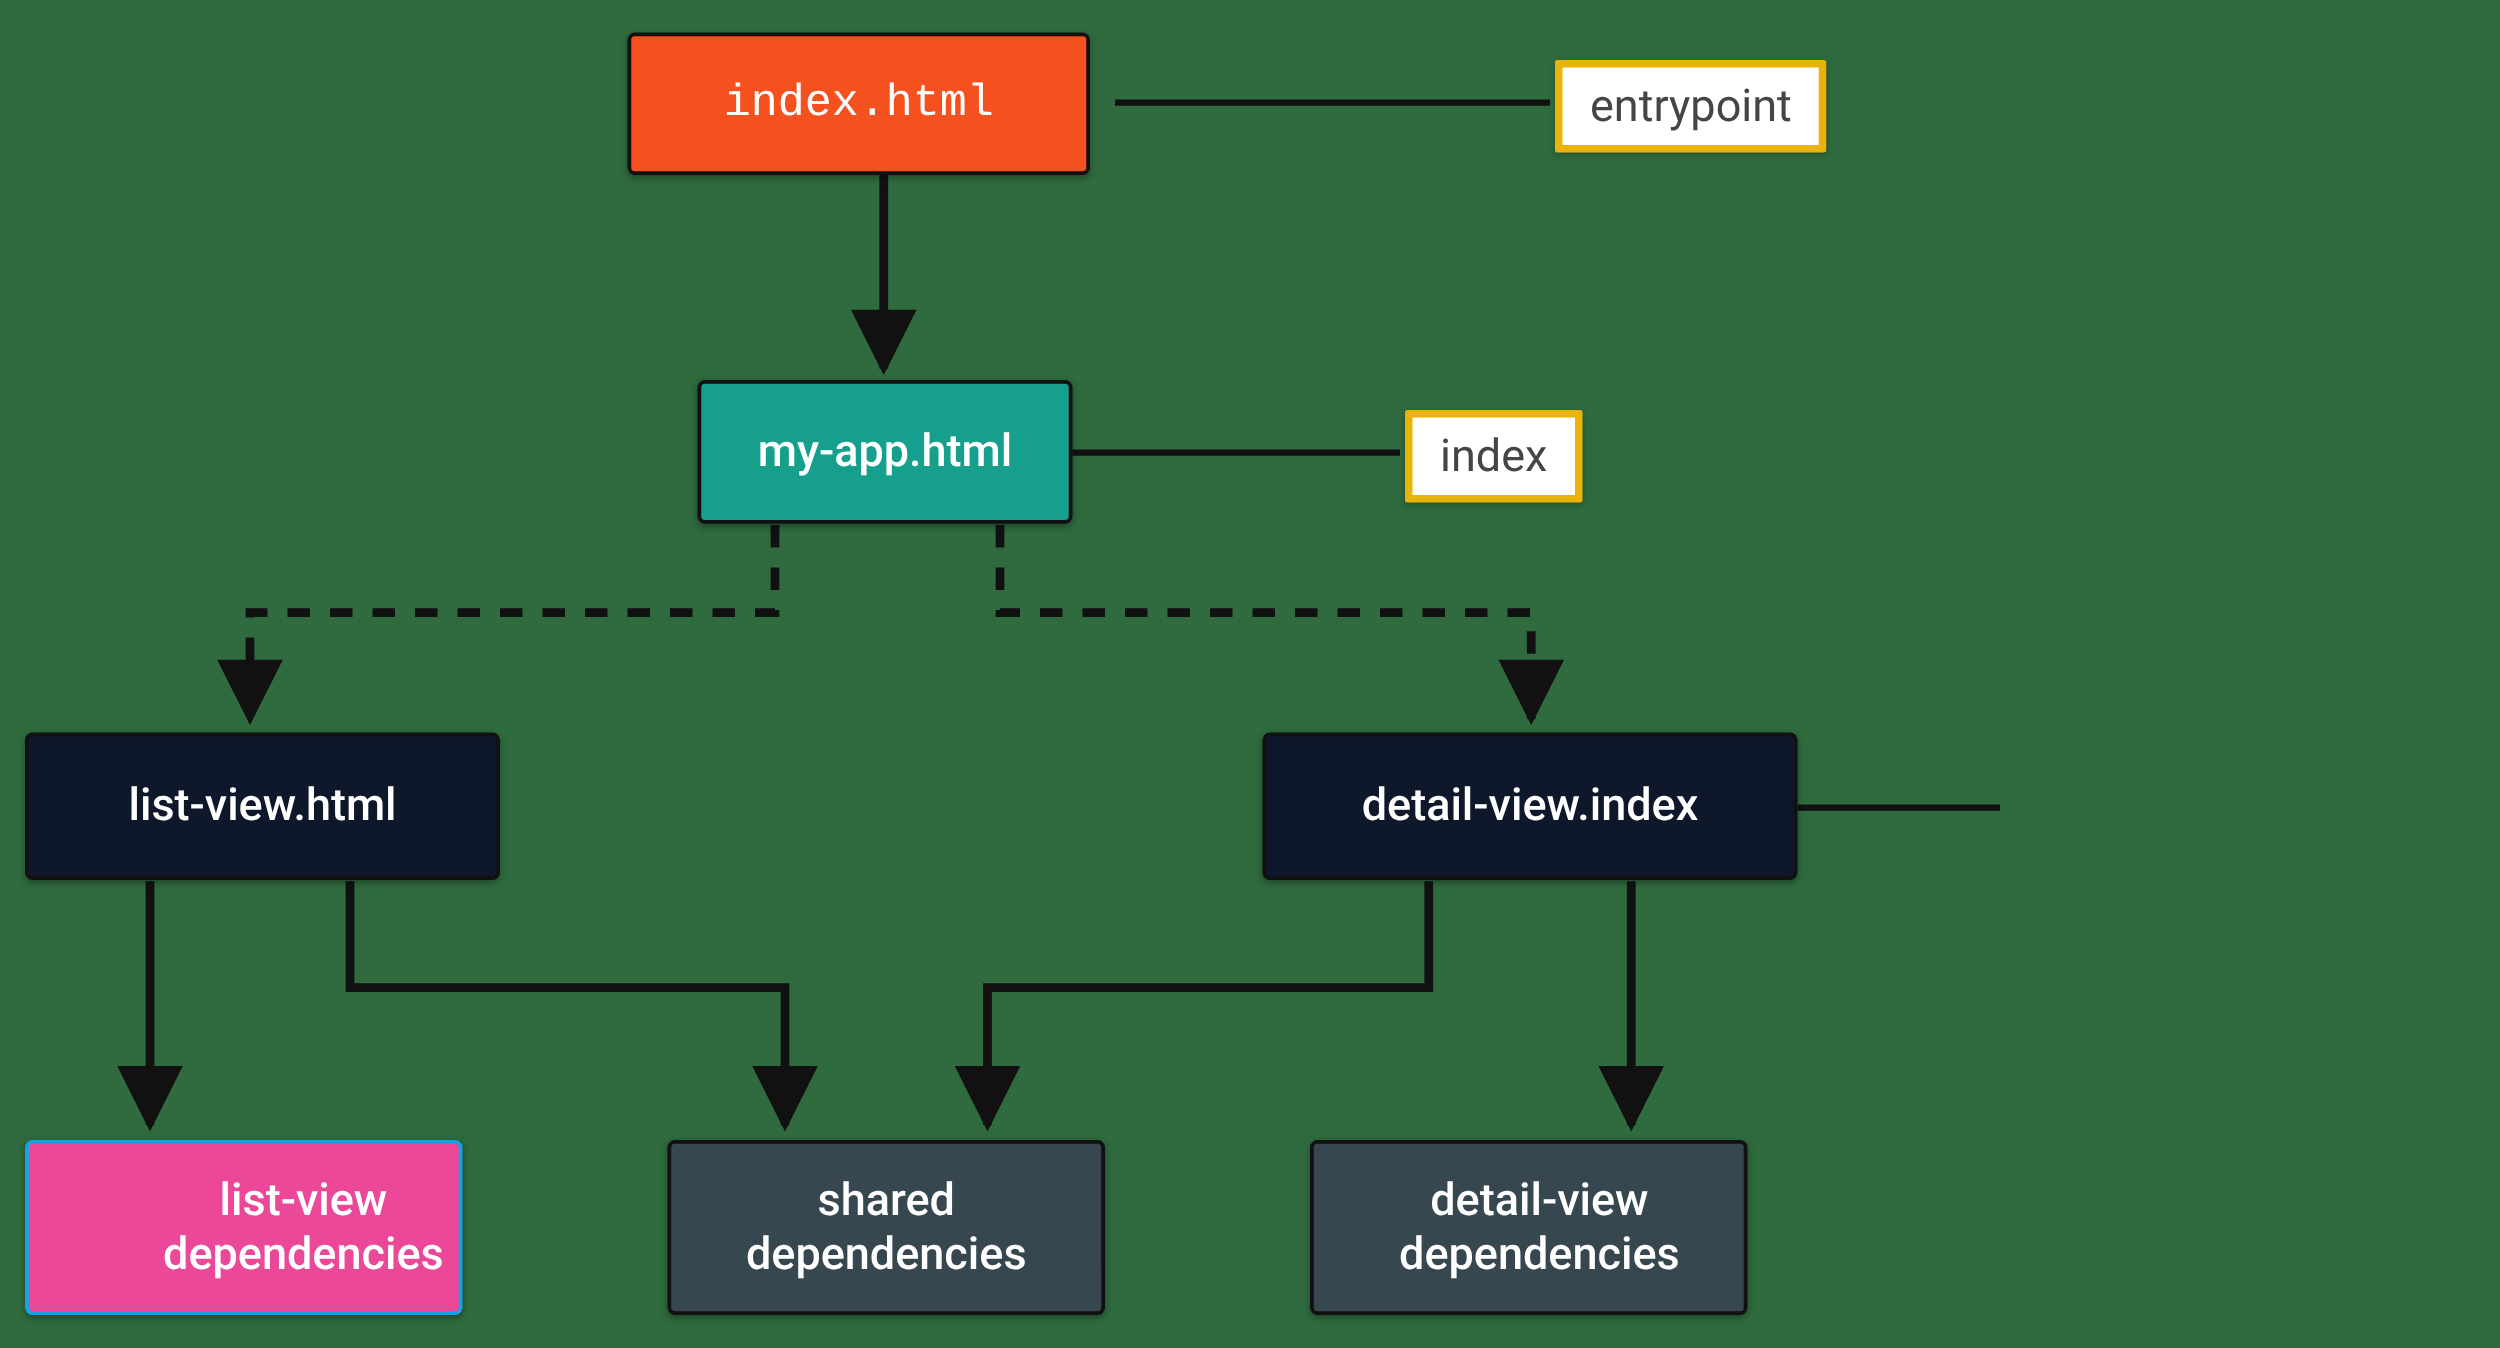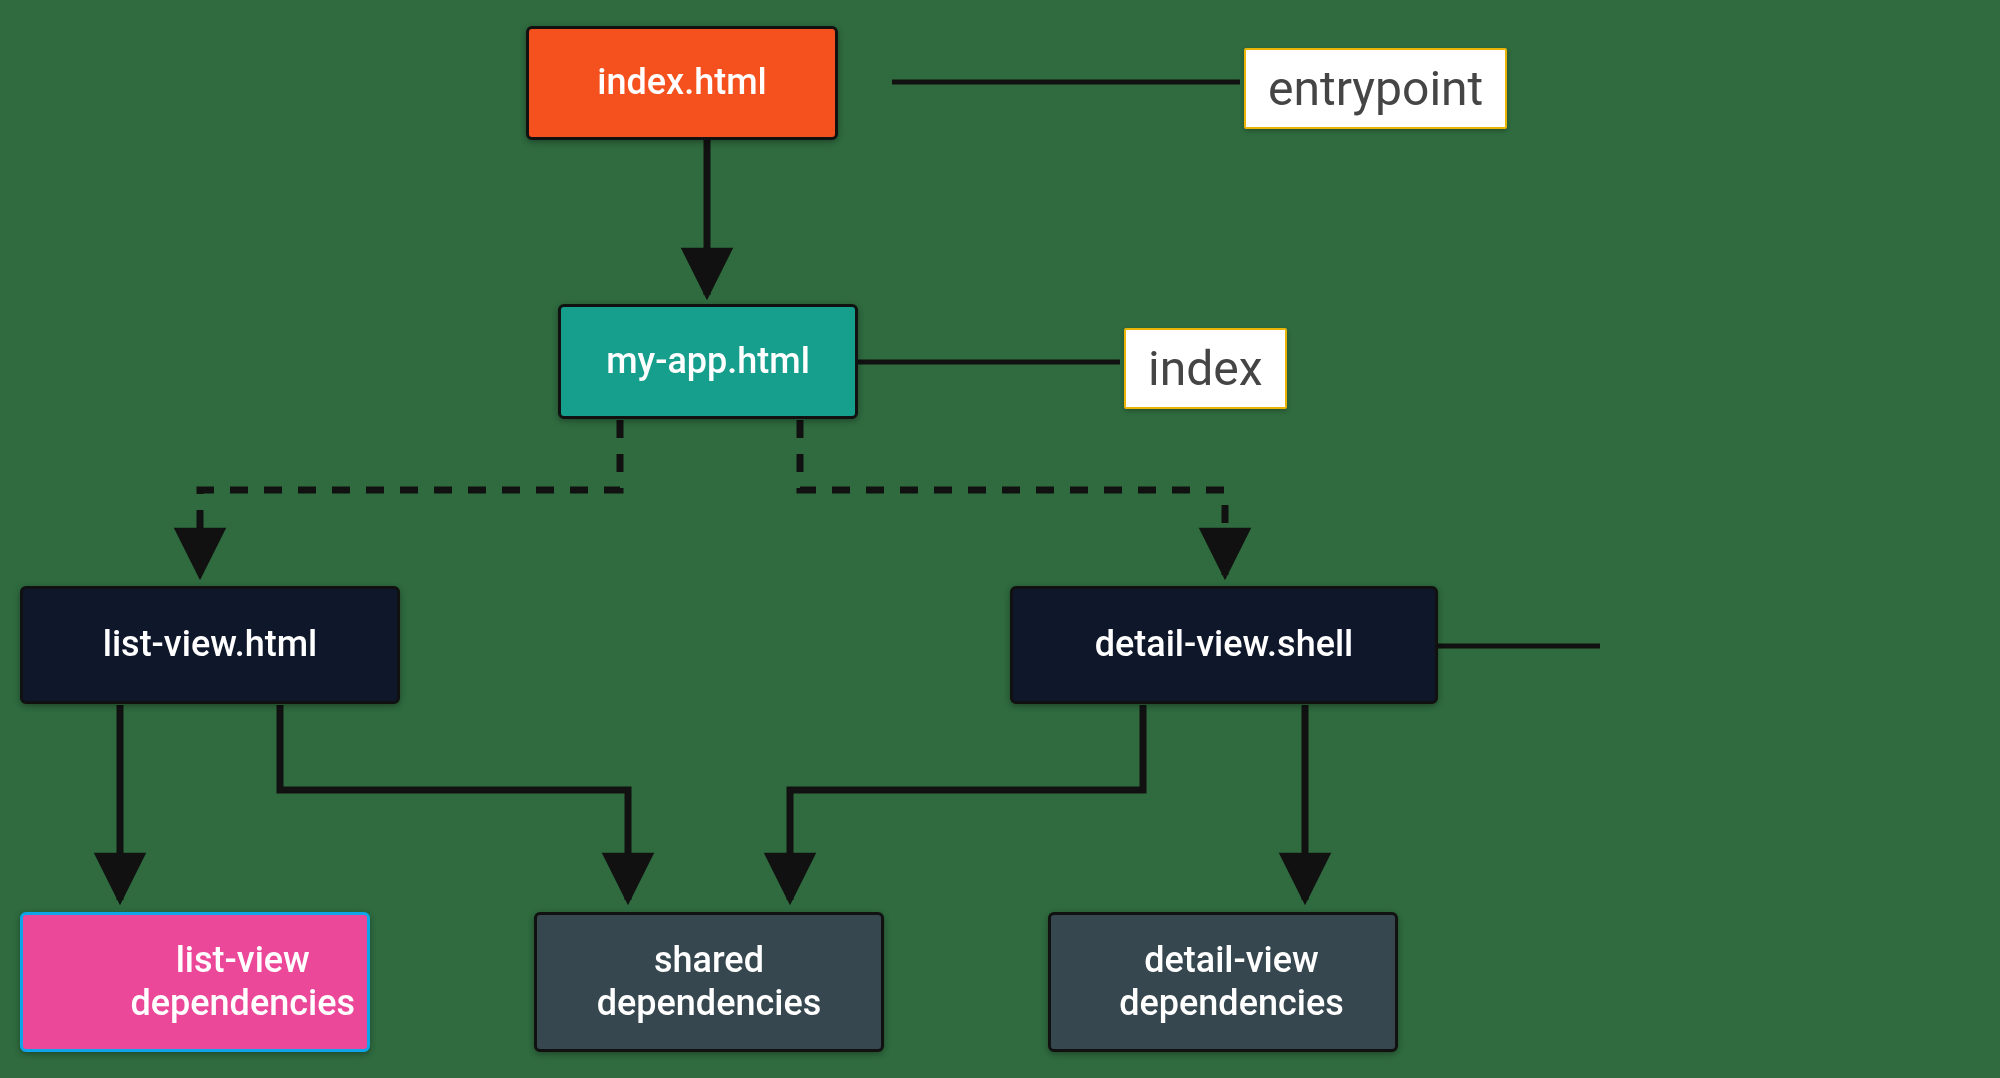--- a/index.html
+++ b/index.html
@@ -41,24 +41,24 @@
   .node.orange { background: #f4511e; border: 3px solid #111; }
   .node.teal   { background: #159f8c; border: 3px solid #111; }
   .node.blue   { background: #0f172a; border: 3px solid #111; }
   .node.dark   { background: #37474f; border: 3px solid #111; }
   .node.dark2  { background: #ec4899; border: 3px solid #0ea5e9; justify-content: flex-end; }
 
   .label {
     position: absolute;
     background: #ffffff;
     color: #454545;
-    font-size: 48px;
+    font-size: 36px;
     font-weight: 400;
     padding: 10px 22px;
-    border: 2px solid #eab308;
+    border: 6px solid #eab308;
     border-radius: 2px;
     box-shadow: 0 2px 5px rgba(0,0,0,0.25);
     display: flex;
     align-items: center;
     justify-content: center;
     text-align: right;
   }
 </style>
 </head>
 <body>
@@ -84,34 +84,34 @@
 
     <line x1="120" y1="705" x2="120" y2="900" stroke="#111" stroke-width="7" marker-end="url(#arrow)"></line>
 
     <path d="M 280 705 L 280 790 L 628 790 L 628 900" fill="none" stroke="#111" stroke-width="7" marker-end="url(#arrow)"></path>
 
     <path d="M 1143 705 L 1143 790 L 790 790 L 790 900" fill="none" stroke="#111" stroke-width="7" marker-end="url(#arrow)"></path>
 
     <line x1="1305" y1="705" x2="1305" y2="900" stroke="#111" stroke-width="7" marker-end="url(#arrow)"></line>
   </svg>
 
-  <div class="node orange" style="left:526px; top:26px; width:312px; height:114px;">
+  <div class="node orange" style="left:502px; top:26px; width:370px; height:114px;font-family:Liberation Mono, monospace;">
     <span>index.html</span>
   </div>
 
   <div class="node teal" style="left:558px; top:304px; width:300px; height:115px;">
     <span>my-app.html</span>
   </div>
 
   <div class="node blue" style="left:20px; top:586px; width:380px; height:118px;">
     <span>list-view.html</span>
   </div>
 
   <div class="node blue" style="left:1010px; top:586px; width:428px; height:118px;">
-    <span>detail-view.shell</span>
+    <span>detail-view.index</span>
   </div>
 
   <div class="node dark2" style="left:20px; top:912px; width:350px; height:140px; white-space:pre-line;">
     <span>list-view
 dependencies</span>
   </div>
 
   <div class="node dark" style="left:534px; top:912px; width:350px; height:140px; white-space:pre-line;">
     <span>shared
 dependencies</span>

